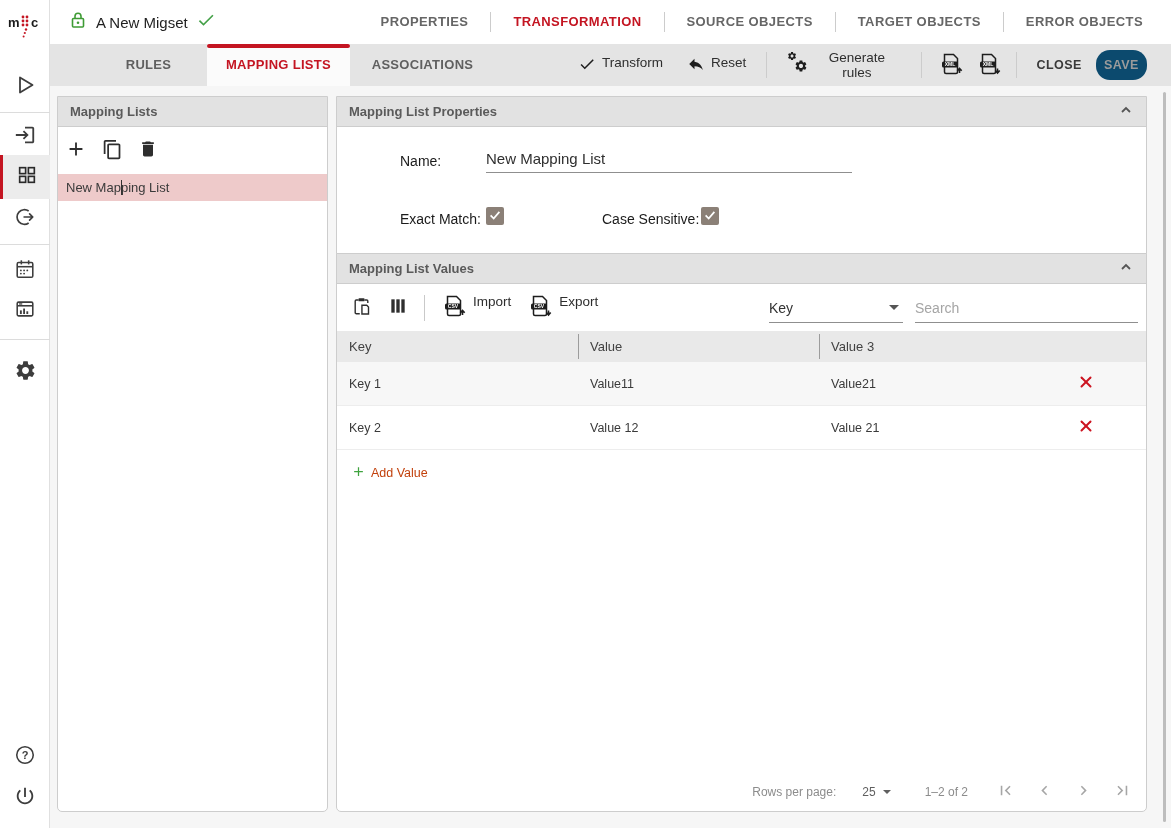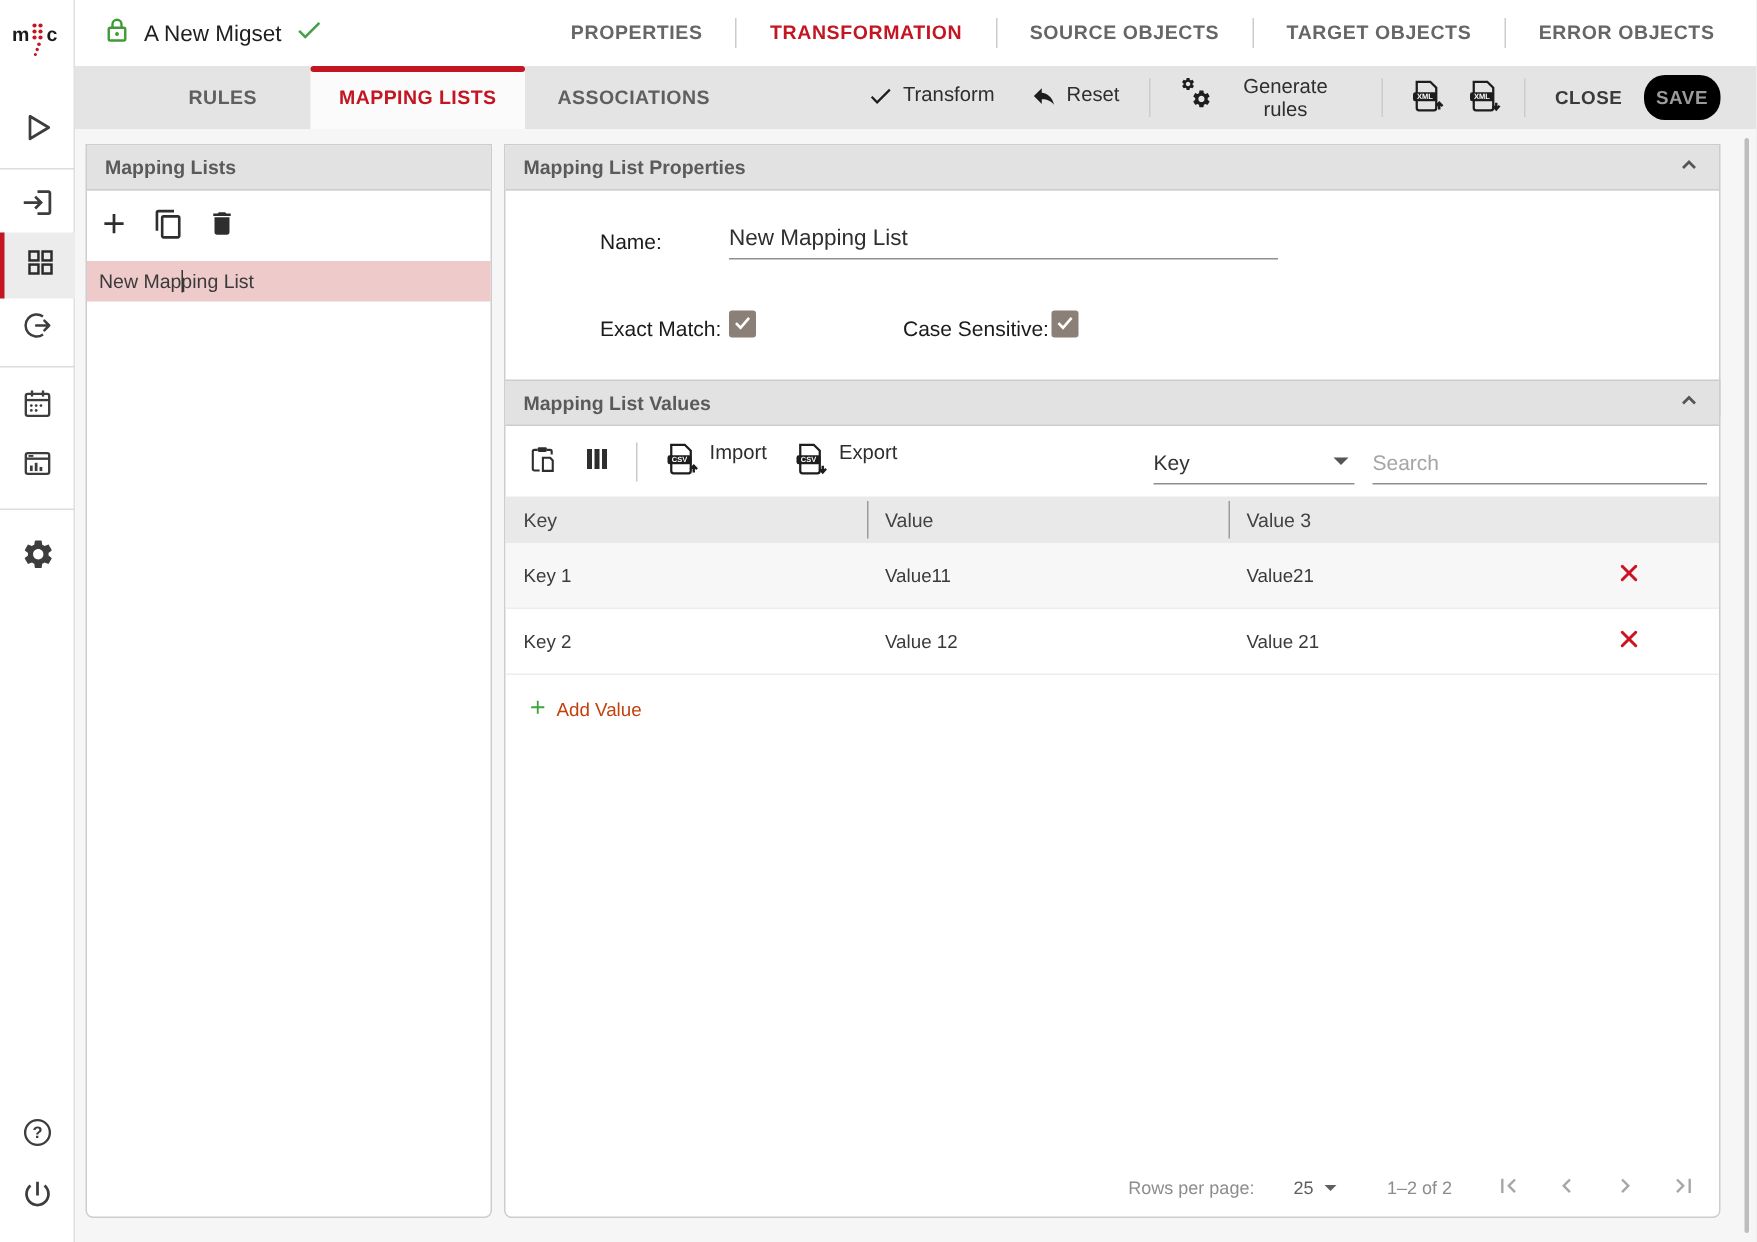--- a/index.html
+++ b/index.html
@@ -28,21 +28,21 @@
   .sub-tab { height:42px; line-height:42px; text-align:center; font-size:13px; font-weight:bold; letter-spacing:.3px; color:#5f5f5f; cursor:pointer; position:relative; }
   .sub-tab.t1 { width:117px; margin-left:40px; }
   .sub-tab.t2 { width:143px; }
   .sub-tab.t3 { width:145px; }
   .sub-tab.active { background:#fbfbfb; color:#c41522; }
   .sub-tab.active::before { content:""; position:absolute; left:0; right:0; top:0; height:4px; background:#c41522; border-radius:3px; }
   .row2-actions { display:flex; align-items:center; height:100%; flex:1; }
   .act-btn { display:flex; align-items:flex-start; gap:6px; font-size:13.5px; color:#2e2e2e; cursor:pointer; background:none; border:none; font-family:inherit; }
   .icon-btn { background:none; border:none; cursor:pointer; color:#1d1d1d; display:flex; align-items:center; }
   .close-btn { background:none; border:none; font-family:inherit; font-size:12.5px; font-weight:bold; letter-spacing:.4px; color:#3a3a3a; cursor:pointer; }
-  .save-btn { background:#000000; border:none; font-family:inherit; font-size:12.5px; font-weight:bold; letter-spacing:.4px; color:#9b9b9b; border-radius:14px; width:54px; height:30px; cursor:default; }
+  .save-btn { background:#0c4a6e; border:none; font-family:inherit; font-size:12.5px; font-weight:bold; letter-spacing:.4px; color:#9b9b9b; border-radius:14px; width:54px; height:30px; cursor:default; }
 
   
   .content { position:absolute; left:50px; top:86px; right:0; bottom:0; background:#f6f6f6; }
   .scroll-line { position:absolute; right:5px; top:6px; bottom:6px; width:3px; background:#bdbdbd; border-radius:2px; }
 
   .panel { background:#fff; border:1px solid #cdcdcd; border-radius:0 0 5px 5px; }
   .panel-head { height:30px; background:#e2e2e2; border-bottom:1px solid #cdcdcd; display:flex; align-items:center; padding:0 12px; }
   .panel-title { font-size:13px; font-weight:bold; color:#5a5a5a; }
   .collapse { margin-left:auto; background:none; border:none; cursor:pointer; display:flex; align-items:center; color:#555; }
 

